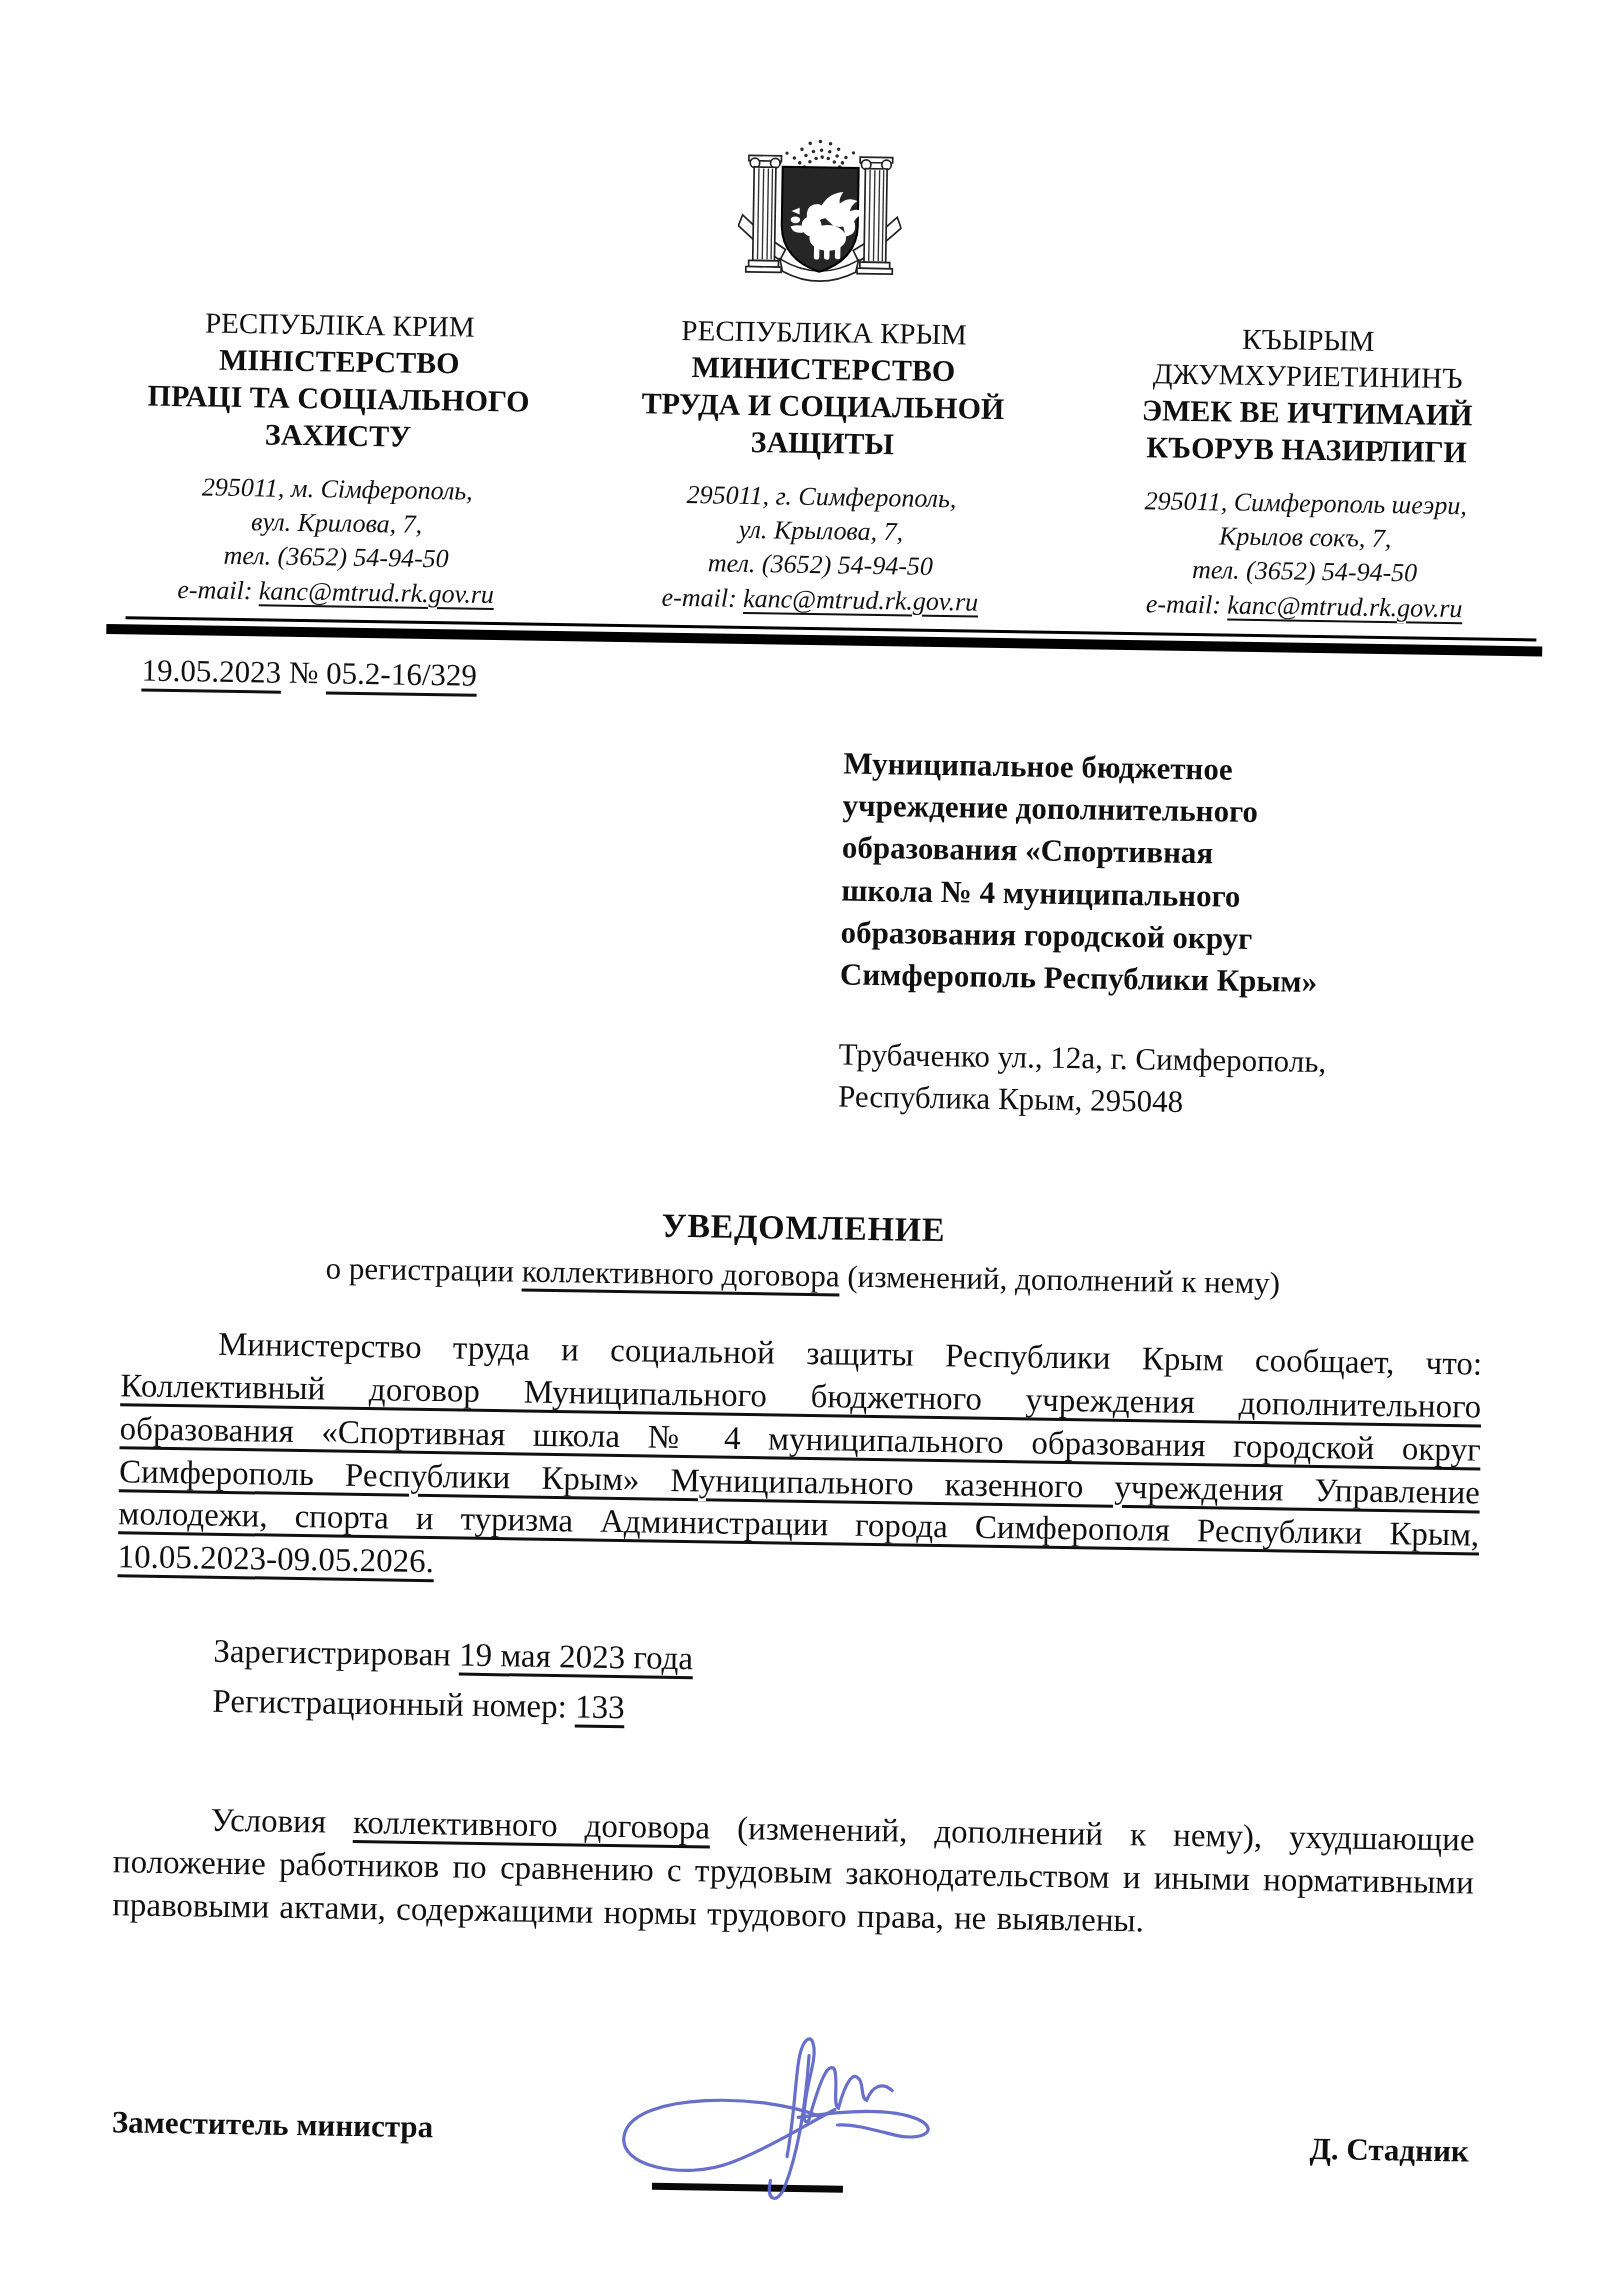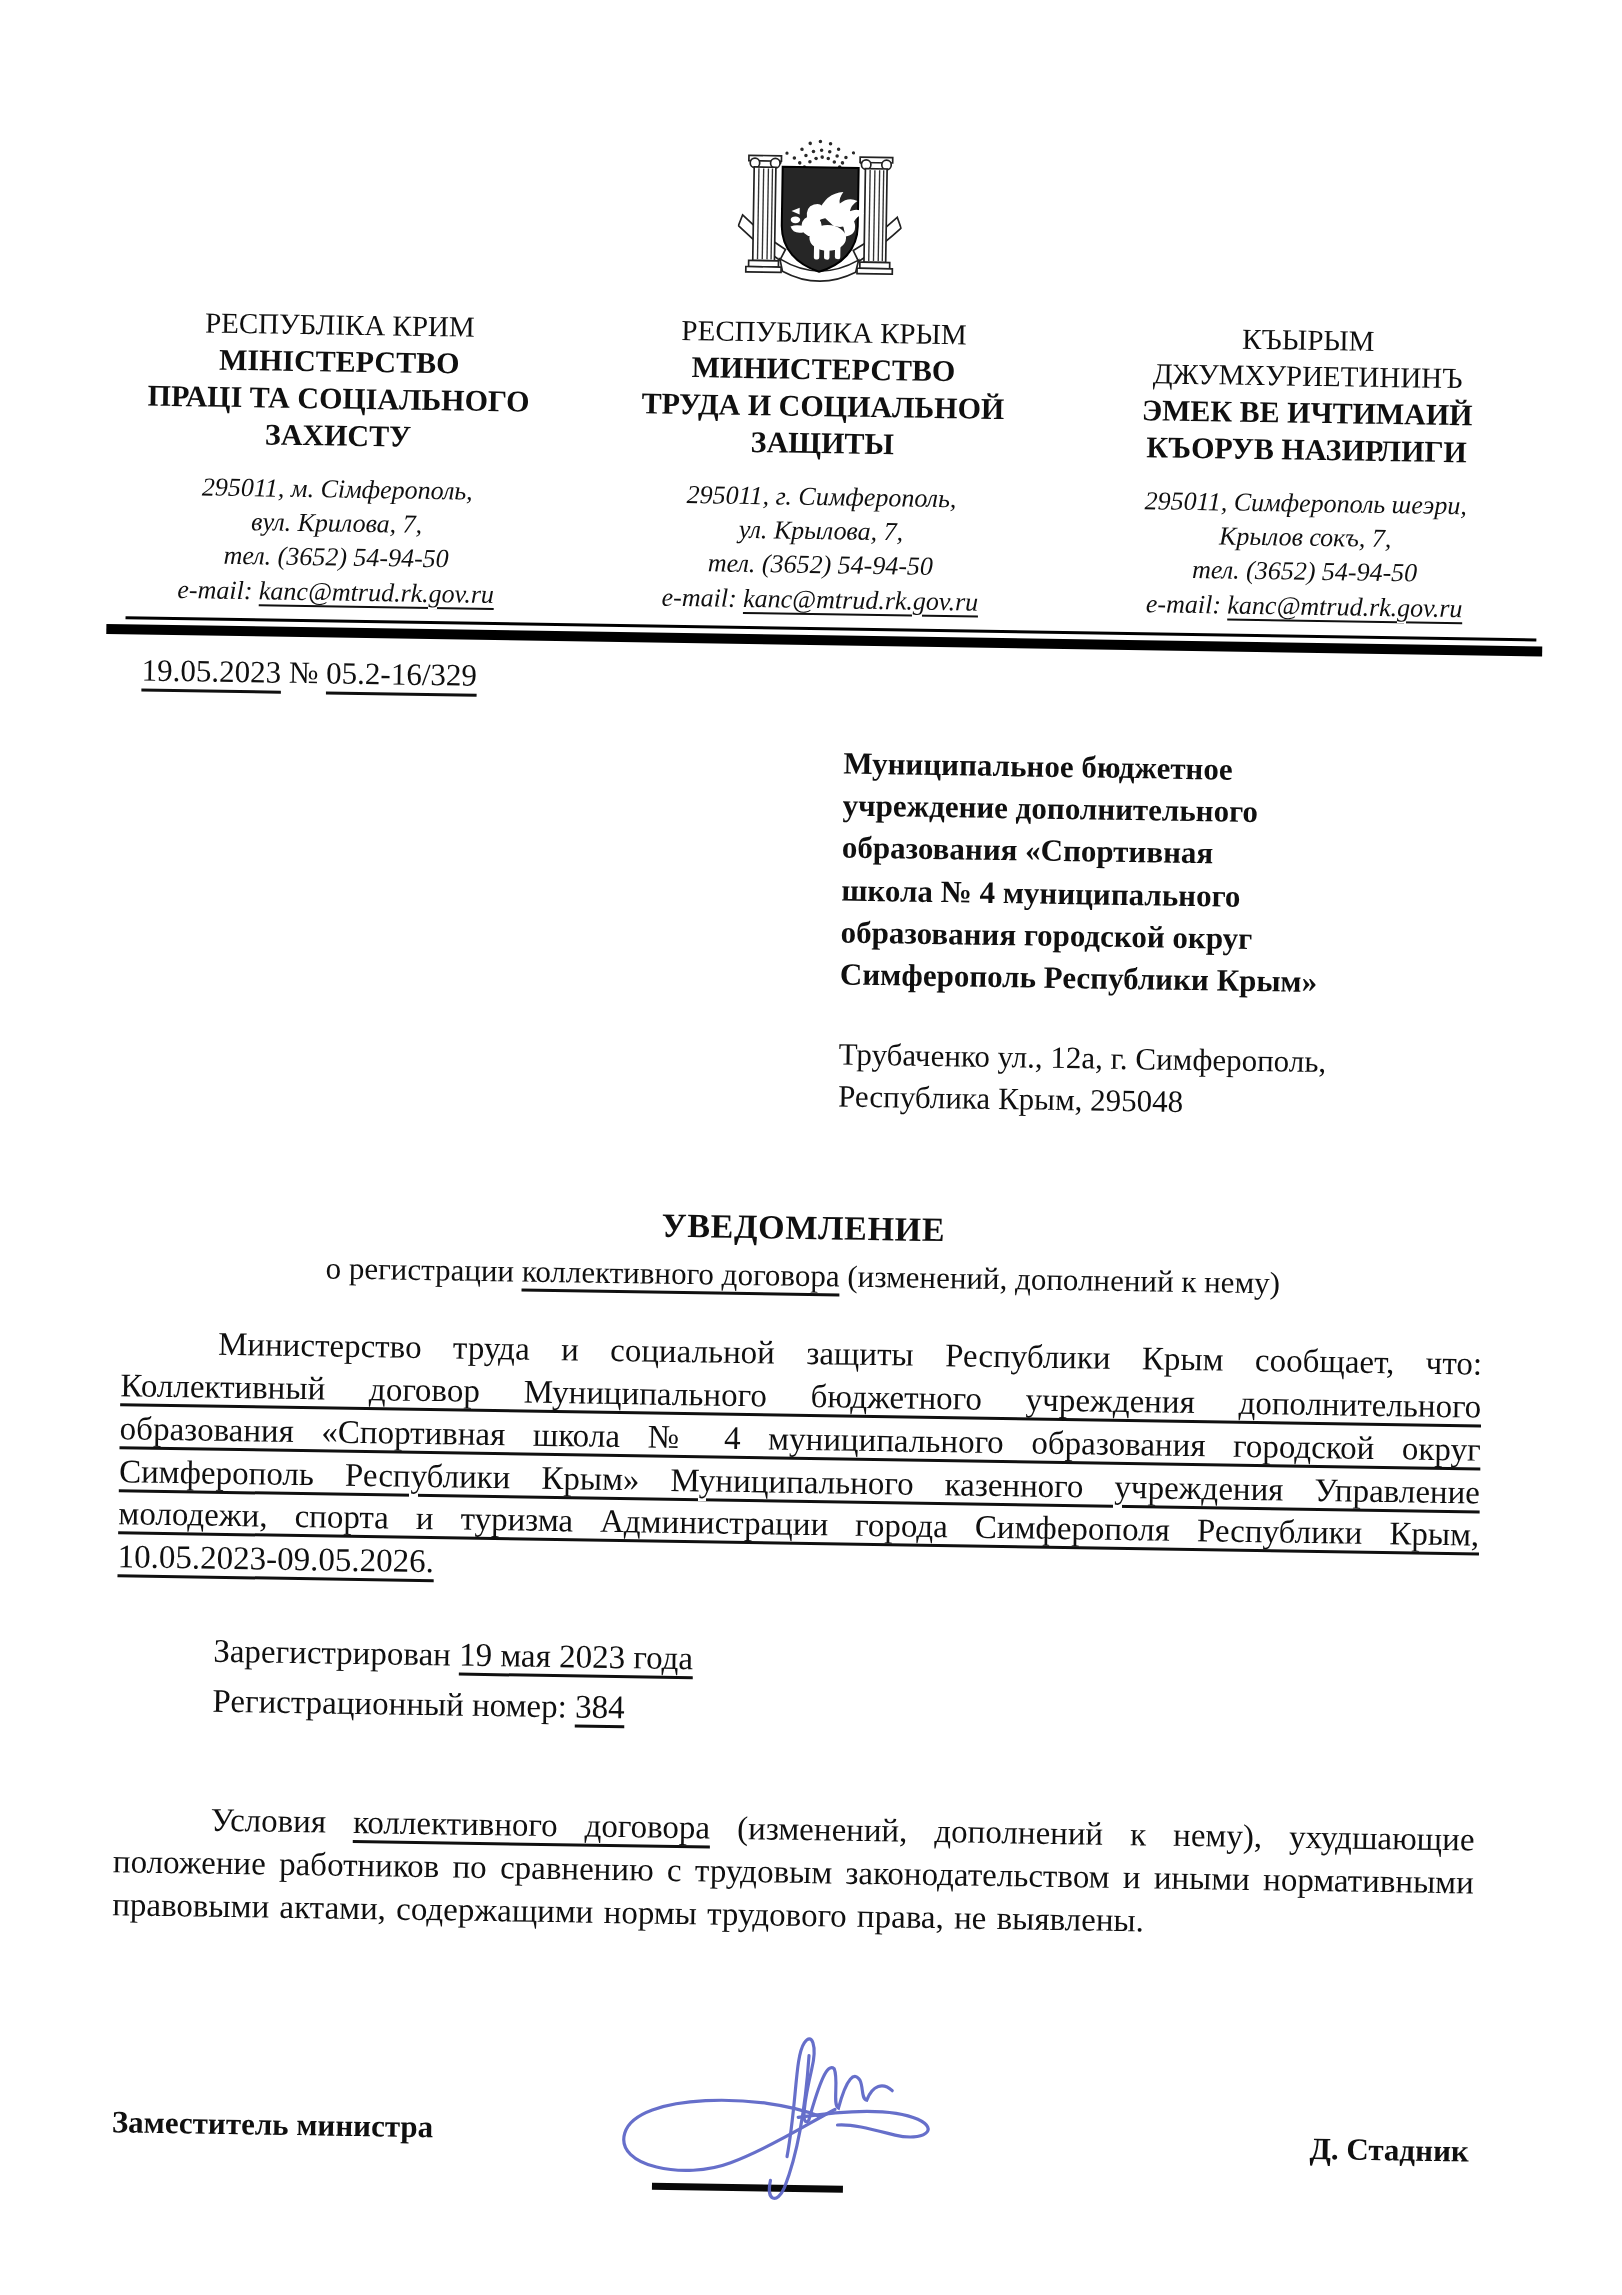--- a/index.html
+++ b/index.html
@@ -189,21 +189,21 @@
       <div>Трубаченко ул., 12а, г. Симферополь,</div>
       <div>Республика Крым, 295048</div>
     </div>
 
     <div class="title">УВЕДОМЛЕНИЕ</div>
     <div class="subtitle"><span>о регистрации </span><u>коллективного договора</u><span> (изменений, дополнений к нему)</span></div>
 
     <div class="para"><span>Министерство труда и социальной защиты Республики Крым сообщает, что: </span><u>Коллективный договор Муниципального бюджетного учреждения дополнительного образования «Спортивная школа № 4 муниципального образования городской округ Симферополь Республики Крым» Муниципального казенного учреждения Управление молодежи, спорта и туризма Администрации города Симферополя Республики Крым, 10.05.2023-09.05.2026.</u></div>
 
     <div class="regline first"><span>Зарегистрирован </span><u>19 мая 2023 года</u></div>
-    <div class="regline second"><span>Регистрационный номер: </span><u>384</u></div>
+    <div class="regline second"><span>Регистрационный номер: </span><u>133</u></div>
 
     <div class="para closing"><span>Условия </span><u>коллективного договора</u><span> (изменений, дополнений к нему), ухудшающие положение работников по сравнению с трудовым законодательством и иными нормативными правовыми актами, содержащими нормы трудового права, не выявлены.</span></div>
 
     <div class="sig-row">
       <div class="sig-pos">Заместитель министра</div>
       <div class="sig-line"></div>
       <svg class="sig-art" viewBox="0 0 520 300">
         <g fill="none" stroke="#5a63c6" stroke-width="4.5" stroke-linecap="round" opacity="0.92">
           <path d="M330,150 C250,118 70,120 54,178 C40,226 140,244 205,218 C262,196 318,158 352,140"></path>
           <path d="M285,208 C298,130 294,66 307,46 C317,30 326,48 318,84 C309,126 303,168 315,156 C330,100 340,74 350,82 C357,98 348,134 357,138 C368,94 379,85 387,98 C392,108 389,124 397,126 C405,104 420,100 433,112"></path>

